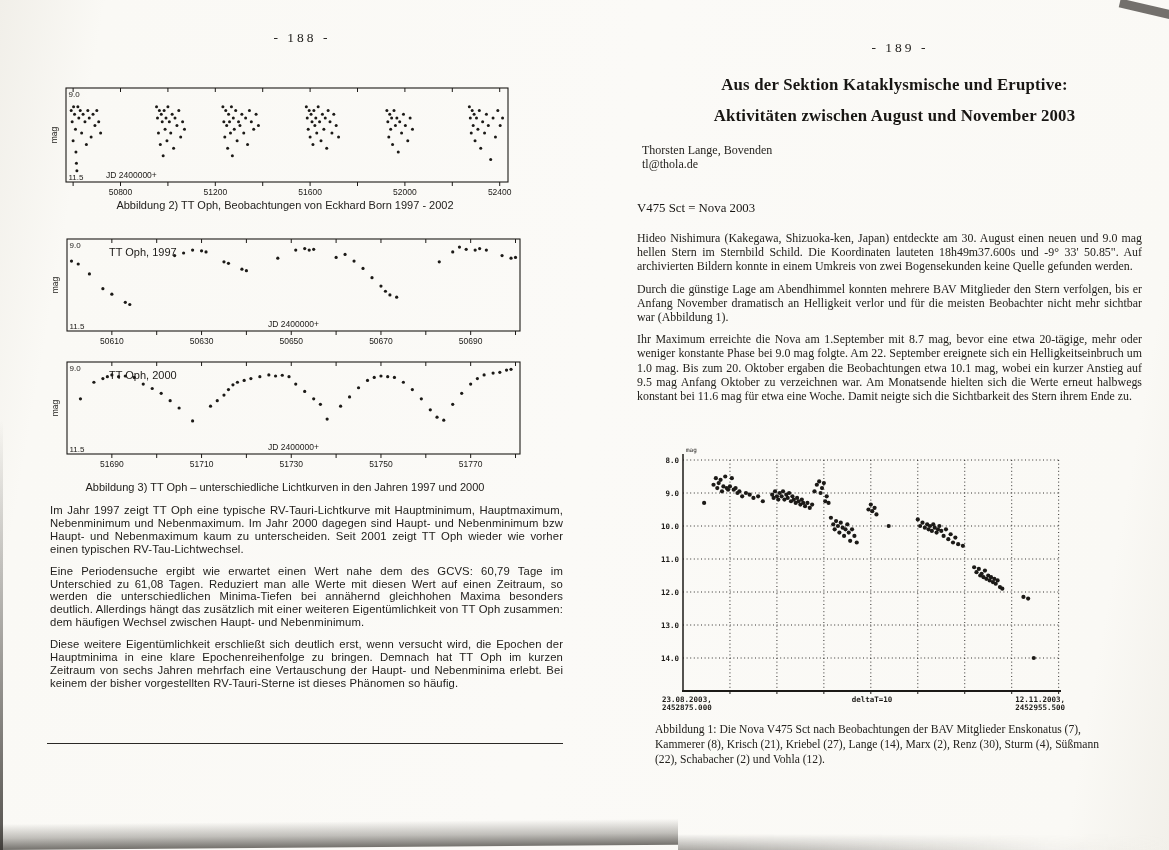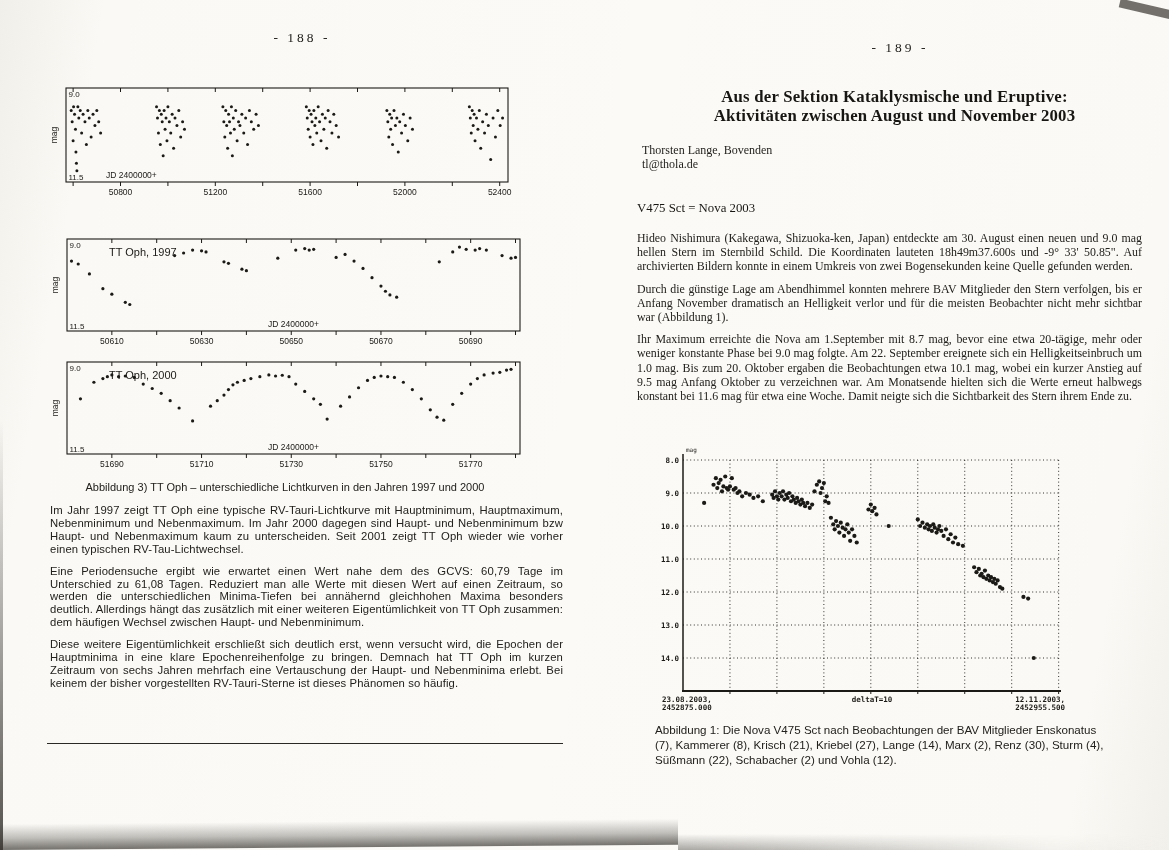--- a/index.html
+++ b/index.html
@@ -15,21 +15,21 @@
   .body-left p{margin:0 0 9px 0;}
   .caption{font-family:"Liberation Sans",sans-serif;font-size:11px;text-align:center;color:#23211e;}
   .footer-rule{border-top:1.6px solid #2b2926;}
   .footer-text{font-family:"Liberation Sans",sans-serif;font-size:11px;color:#23211e;padding-top:5px;}
   
   .title-line{font-family:"Liberation Serif",serif;font-weight:bold;font-size:16.8px;line-height:19.5px;text-align:center;letter-spacing:.2px;color:#181613;}
   .author-line{font-family:"Liberation Serif",serif;font-size:12px;line-height:14.5px;color:#201e1a;}
   .section-heading{font-family:"Liberation Serif",serif;font-weight:normal;font-size:12.8px;color:#181613;}
   .body-right{font-family:"Liberation Serif",serif;font-size:11.9px;line-height:14.2px;text-align:justify;color:#23211d;}
   .body-right p{margin:0 0 8px 0;}
-  .fig1-caption{font-family:Liberation Sans, sans-serif;font-size:11.6px;line-height:15px;text-align:left;color:#23211d;}
+  .fig1-caption{font-family:Liberation Serif, serif;font-size:11.6px;line-height:15px;text-align:left;color:#23211d;}
   svg.chart{overflow:visible;}
   
   .shadow-bottom-left{left:0;bottom:0;width:58%;height:26px;
     background:linear-gradient(to bottom,rgba(0,0,0,0) 0%,rgba(120,117,111,.45) 55%,rgba(82,79,74,.8) 100%);
     transform:skewY(-.45deg);transform-origin:left bottom;}
   .shadow-bottom-right{left:58%;bottom:0;width:42%;height:16px;
     background:linear-gradient(to right,rgba(100,97,92,.55),rgba(190,187,180,.12) 75%,rgba(190,187,180,0));
     -webkit-mask-image:linear-gradient(to bottom,transparent,black);mask-image:linear-gradient(to bottom,transparent,black);}
   .edge-left-line{left:0;top:420;bottom:0;width:3px;top:420px;
     background:linear-gradient(to bottom,rgba(70,67,62,0),rgba(55,52,48,.85));}
@@ -205,20 +205,21 @@
         <circle cx="444.5372654155496" cy="53.11999999999997" r="1.5" fill="#1c1a17"></circle>
         <circle cx="446.4332439678284" cy="34.31999999999997" r="1.5" fill="#1c1a17"></circle>
         <circle cx="448.32922252010724" cy="45.6" r="1.5" fill="#1c1a17"></circle>
         <circle cx="450.6991957104558" cy="79.44000000000001" r="1.5" fill="#1c1a17"></circle>
         <circle cx="453.0691689008043" cy="38.08000000000003" r="1.5" fill="#1c1a17"></circle>
         <circle cx="455.43914209115286" cy="56.880000000000024" r="1.5" fill="#1c1a17"></circle>
         <circle cx="457.80911528150136" cy="30.559999999999985" r="1.5" fill="#1c1a17"></circle>
         <circle cx="460.17908847184987" cy="45.6" r="1.5" fill="#1c1a17"></circle>
         <circle cx="462.54906166219837" cy="38.08000000000003" r="1.5" fill="#1c1a17"></circle>
       </svg>
+    <div class="abs caption" style="left:60px;top:199px;width:450px;">Abbildung 2) TT Oph, Beobachtungen von Eckhard Born 1997 - 2002</div>
 
     <svg class="abs chart" width="488" height="124" style="left:40px;top:233px;">
         <rect x="27" y="6" width="453" height="92" fill="none" stroke="#1c1a17" stroke-width="1.1"></rect>
         <line x1="116.70297029702971" y1="98" x2="116.70297029702971" y2="102" stroke="#1c1a17" stroke-width="1"></line>
         <line x1="116.70297029702971" y1="6" x2="116.70297029702971" y2="10" stroke="#1c1a17" stroke-width="1"></line>
         <line x1="206.40594059405942" y1="98" x2="206.40594059405942" y2="102" stroke="#1c1a17" stroke-width="1"></line>
         <line x1="206.40594059405942" y1="6" x2="206.40594059405942" y2="10" stroke="#1c1a17" stroke-width="1"></line>
         <line x1="296.1089108910891" y1="98" x2="296.1089108910891" y2="102" stroke="#1c1a17" stroke-width="1"></line>
         <line x1="296.1089108910891" y1="6" x2="296.1089108910891" y2="10" stroke="#1c1a17" stroke-width="1"></line>
         <line x1="385.81188118811883" y1="98" x2="385.81188118811883" y2="102" stroke="#1c1a17" stroke-width="1"></line>
@@ -382,21 +383,21 @@
       <p>Eine Periodensuche ergibt wie erwartet einen Wert nahe dem des GCVS: 60,79 Tage im Unterschied zu 61,08 Tagen. Reduziert man alle Werte mit diesen Wert auf einen Zeitraum, so werden die unterschiedlichen Minima-Tiefen bei annähernd gleichhohen Maxima besonders deutlich. Allerdings hängt das zusätzlich mit einer weiteren Eigentümlichkeit von TT Oph zusammen: dem häufigen Wechsel zwischen Haupt- und Nebenminimum.</p>
       <p>Diese weitere Eigentümlichkeit erschließt sich deutlich erst, wenn versucht wird, die Epochen der Hauptminima in eine klare Epochenreihenfolge zu bringen. Demnach hat TT Oph im kurzen Zeitraum von sechs Jahren mehrfach eine Vertauschung der Haupt- und Nebenminima erlebt. Bei keinem der bisher vorgestellten RV-Tauri-Sterne ist dieses Phänomen so häufig.</p>
     </div>
 
     <div class="abs footer-rule" style="left:47px;top:743px;width:516px;height:0;"></div>
   </section>
 
   <section class="abs" style="left:584px;top:0;width:585px;height:850px;margin-top:10px;">
     <div class="abs pagenum" style="left:256px;top:30px;">- 189 -</div>
 
-    <div class="abs title-line" style="left:58px;top:77px;width:505px;">Aus der Sektion Kataklysmische und Eruptive:</div>
+    <div class="abs title-line" style="left:58px;top:65px;width:505px;">Aus der Sektion Kataklysmische und Eruptive:</div>
     <div class="abs title-line" style="left:58px;top:96px;width:505px;">Aktivitäten zwischen August und November 2003</div>
 
     <div class="abs author-line" style="left:58px;top:133px;width:505px;">Thorsten Lange, Bovenden</div>
     <div class="abs author-line" style="left:58px;top:147px;width:505px;">tl@thola.de</div>
 
     <div class="abs section-heading" style="left:53px;top:191px;">V475 Sct = Nova 2003</div>
 
     <div class="abs body-right" style="left:53px;top:221px;width:505px;">
       <p>Hideo Nishimura (Kakegawa, Shizuoka-ken, Japan) entdeckte am 30. August einen neuen und 9.0 mag hellen Stern im Sternbild Schild. Die Koordinaten lauteten 18h49m37.600s und -9° 33' 50.85". Auf archivierten Bildern konnte in einem Umkreis von zwei Bogensekunden keine Quelle gefunden werden.</p>
       <p>Durch die günstige Lage am Abendhimmel konnten mehrere BAV Mitglieder den Stern verfolgen, bis er Anfang November dramatisch an Helligkeit verlor und für die meisten Beobachter nicht mehr sichtbar war (Abbildung 1).</p>

